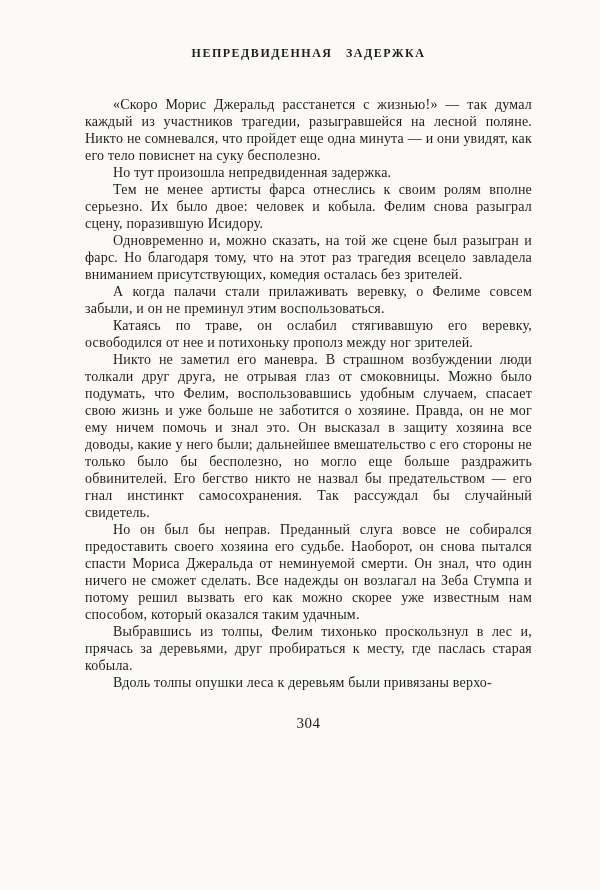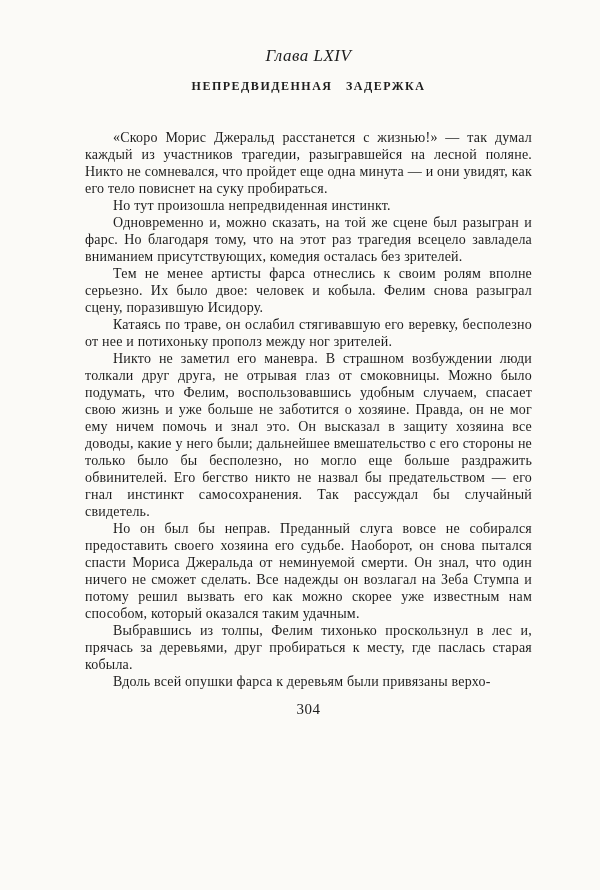--- a/index.html
+++ b/index.html
@@ -40,38 +40,38 @@
     letter-spacing: 0.2px;
     text-align: justify;
   }
   .text-block p {
     margin: 0;
     text-indent: 28px;
   }
   .page-number {
     text-align: center;
     font-size: 15px;
-    margin-top: 11px;
+    margin-top: 24px;
     letter-spacing: 0.5px;
   }
 </style>
 </head>
 <body>
 
 <div class="book-page">
-  <div class="chapter-title">Глава LXIV</div>
 
   <div class="chapter-heading">НЕПРЕДВИДЕННАЯ ЗАДЕРЖКА</div>
 
   <div class="text-block">
-    <p>«Скоро Морис Джеральд расстанется с жизнью!» — так думал каждый из участников трагедии, разыгравшейся на лесной поляне. Никто не сомневался, что пройдет еще одна минута — и они увидят, как его тело повиснет на суку пробираться.</p>
-    <p>Но тут произошла непредвиденная инстинкт.</p>
+    <p>«Скоро Морис Джеральд расстанется с жизнью!» — так думал каждый из участников трагедии, разыгравшейся на лесной поляне. Никто не сомневался, что пройдет еще одна минута — и они увидят, как его тело повиснет на суку бесполезно.</p>
+    <p>Но тут произошла непредвиденная задержка.</p>
+    <p>Тем не менее артисты фарса отнеслись к своим ролям вполне серьезно. Их было двое: человек и кобыла. Фелим снова разыграл сцену, поразившую Исидору.</p>
     <p>Одновременно и, можно сказать, на той же сцене был разыгран и фарс. Но благодаря тому, что на этот раз трагедия всецело завладела вниманием присутствующих, комедия осталась без зрителей.</p>
-    <p>Тем не менее артисты фарса отнеслись к своим ролям вполне серьезно. Их было двое: человек и кобыла. Фелим снова разыграл сцену, поразившую Исидору.</p>
-    <p>Катаясь по траве, он ослабил стягивавшую его веревку, бесполезно от нее и потихоньку прополз между ног зрителей.</p>
+    <p>А когда палачи стали прилаживать веревку, о Фелиме совсем забыли, и он не преминул этим воспользоваться.</p>
+    <p>Катаясь по траве, он ослабил стягивавшую его веревку, освободился от нее и потихоньку прополз между ног зрителей.</p>
     <p>Никто не заметил его маневра. В страшном возбуждении люди толкали друг друга, не отрывая глаз от смоковницы. Можно было подумать, что Фелим, воспользовавшись удобным случаем, спасает свою жизнь и уже больше не заботится о хозяине. Правда, он не мог ему ничем помочь и знал это. Он высказал в защиту хозяина все доводы, какие у него были; дальнейшее вмешательство с его стороны не только было бы бесполезно, но могло еще больше раздражить обвинителей. Его бегство никто не назвал бы предательством — его гнал инстинкт самосохранения. Так рассуждал бы случайный свидетель.</p>
     <p>Но он был бы неправ. Преданный слуга вовсе не собирался предоставить своего хозяина его судьбе. Наоборот, он снова пытался спасти Мориса Джеральда от неминуемой смерти. Он знал, что один ничего не сможет сделать. Все надежды он возлагал на Зеба Стумпа и потому решил вызвать его как можно скорее уже известным нам способом, который оказался таким удачным.</p>
     <p>Выбравшись из толпы, Фелим тихонько проскользнул в лес и, прячась за деревьями, друг пробираться к месту, где паслась старая кобыла.</p>
-    <p>Вдоль всей опушки фарса к деревьям были привязаны верхо-</p>
+    <p>Вдоль толпы опушки леса к деревьям были привязаны верхо-</p>
   </div>
 
   <div class="page-number">304</div>
 </div>
 
 </body></html>

